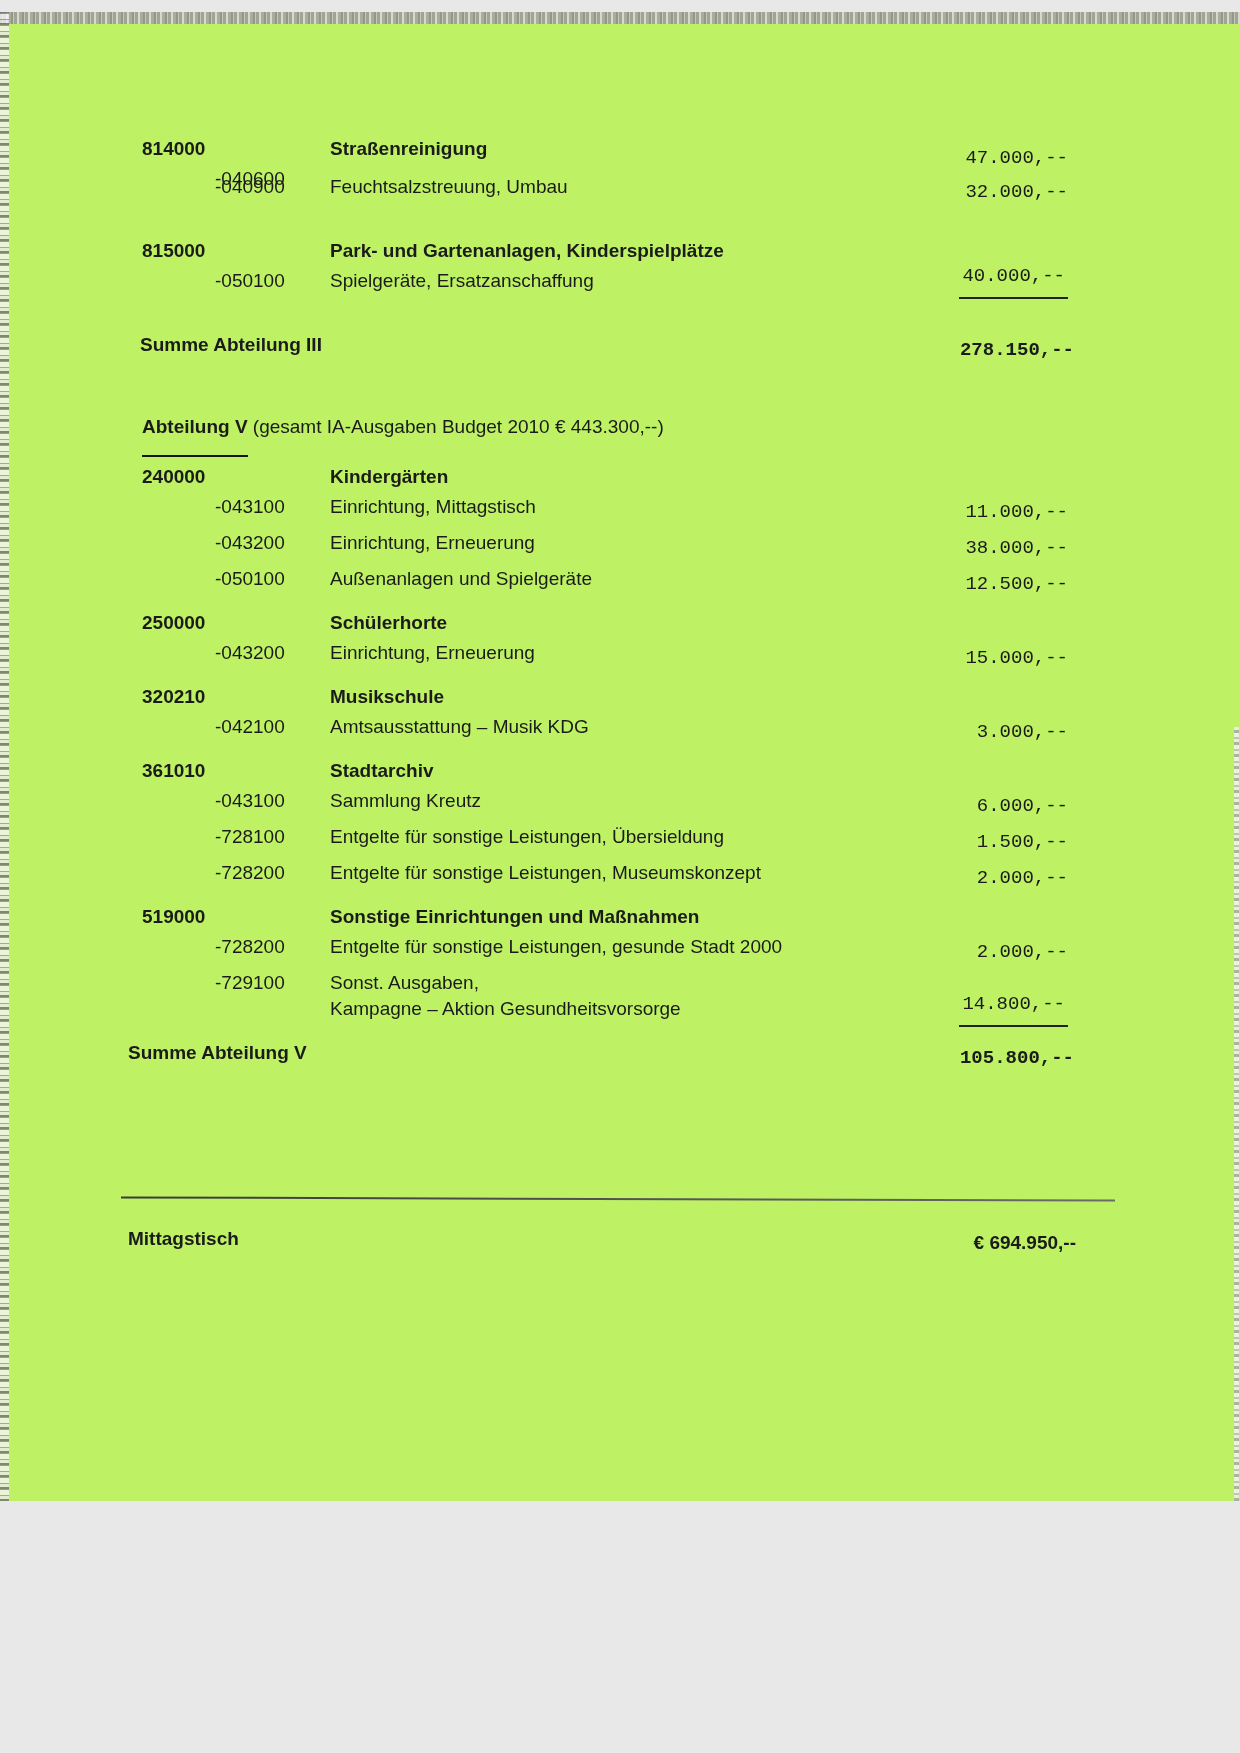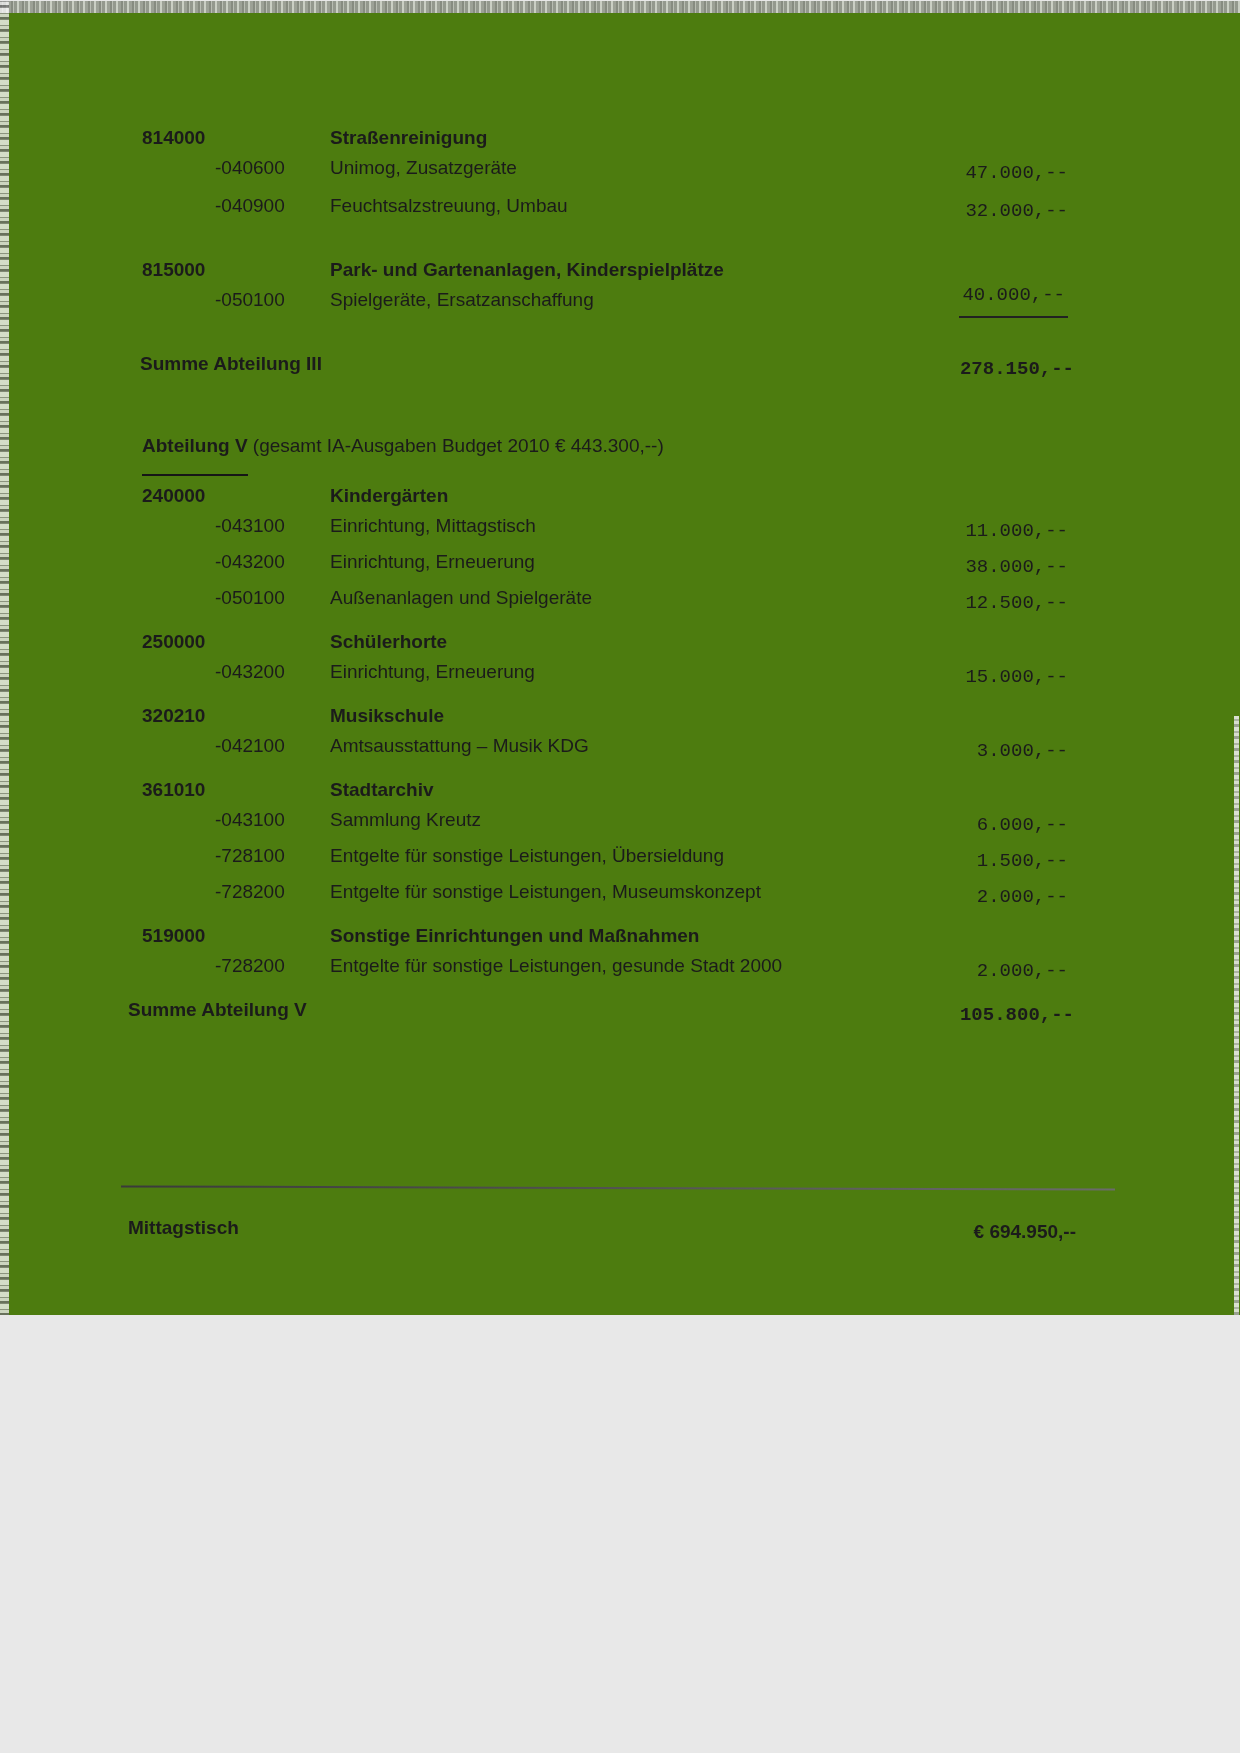--- a/index.html
+++ b/index.html
@@ -1,18 +1,18 @@
 <!DOCTYPE html>
 <html><head>
 <meta charset="utf-8">
 <style>
   html,body { margin:0; padding:0; background:#e8e8e8; }
   .page {
-    position:relative; width:1240px; height:1314px; margin:1px auto;
-    background:#4d7c0f; overflow:hidden;
+    position:relative; width:1240px; height:1489px; margin:12px auto;
+    background:#bef264; overflow:hidden;
     font-family:"Liberation Sans", sans-serif;
     color:#1b1b1b;
   }
   
   .scan-top {
     position:absolute; top:0; left:0; width:100%; height:12px;
     background:repeating-linear-gradient(90deg,#8d8d8d 0 2px,#c4c4c4 2px 3px,#9c9c9c 3px 6px,#d8d8d8 6px 8px,#a5a5a5 8px 11px);
     opacity:.9;
   }
   .scan-left {
@@ -73,21 +73,21 @@
   <div class="scan-top"></div>
   <div class="scan-left"></div>
   <div class="scan-right"></div>
   <div class="scan-right-block"></div>
 
   <div class="content">
 
     <div data-section="0">
         <div class="group">
           <div class="g-header"><span class="code">814000</span><span class="g-title">Straßenreinigung</span></div>
-          <div class="item"><span class="sub">-040600</span><span class="desc"><div>Unimog, Zusatzgeräte</div></span><span class="amount">47.000,--</span></div>
+          <div class="item"><span class="sub">-040600</span><span class="amount">47.000,--</span></div>
           <div class="item"><span class="sub">-040900</span><span class="desc"><div>Feuchtsalzstreuung, Umbau</div></span><span class="amount">32.000,--</span></div>
         </div>
         <div class="group">
           <div class="g-header"><span class="code">815000</span><span class="g-title">Park- und Gartenanlagen, Kinderspielplätze</span></div>
           <div class="item"><span class="sub">-050100</span><span class="desc"><div>Spielgeräte, Ersatzanschaffung</div></span><span class="amount u">40.000,--</span></div>
         </div>
       </div>
 
     <div class="sum-row sum-iii">
       <span>Summe Abteilung III</span>
@@ -115,20 +115,21 @@
         </div>
         <div class="group">
           <div class="g-header"><span class="code">361010</span><span class="g-title">Stadtarchiv</span></div>
           <div class="item"><span class="sub">-043100</span><span class="desc"><div>Sammlung Kreutz</div></span><span class="amount">6.000,--</span></div>
           <div class="item"><span class="sub">-728100</span><span class="desc"><div>Entgelte für sonstige Leistungen, Übersieldung</div></span><span class="amount">1.500,--</span></div>
           <div class="item"><span class="sub">-728200</span><span class="desc"><div>Entgelte für sonstige Leistungen, Museumskonzept</div></span><span class="amount">2.000,--</span></div>
         </div>
         <div class="group">
           <div class="g-header"><span class="code">519000</span><span class="g-title">Sonstige Einrichtungen und Maßnahmen</span></div>
           <div class="item"><span class="sub">-728200</span><span class="desc"><div>Entgelte für sonstige Leistungen, gesunde Stadt 2000</div></span><span class="amount">2.000,--</span></div>
+          <div class="item"><span class="sub">-729100</span><span class="desc"><div>Sonst. Ausgaben,</div><div>Kampagne – Aktion Gesundheitsvorsorge</div></span><span class="amount u">14.800,--</span></div>
         </div>
       </div>
 
     <div class="sum-row sum-v">
       <span>Summe Abteilung V</span>
       <span class="amount">105.800,--</span>
     </div>
 
   </div>
 

